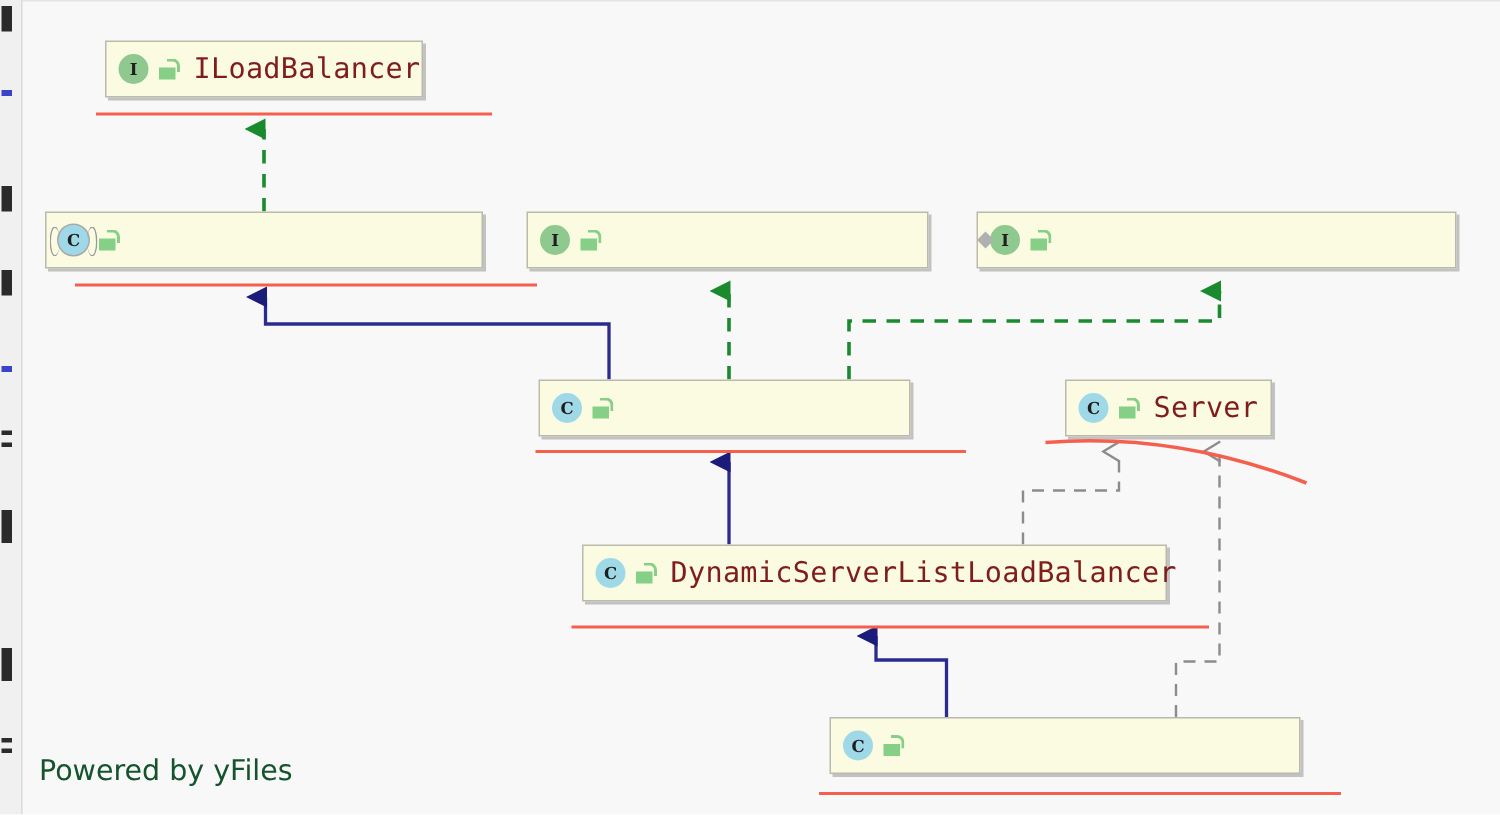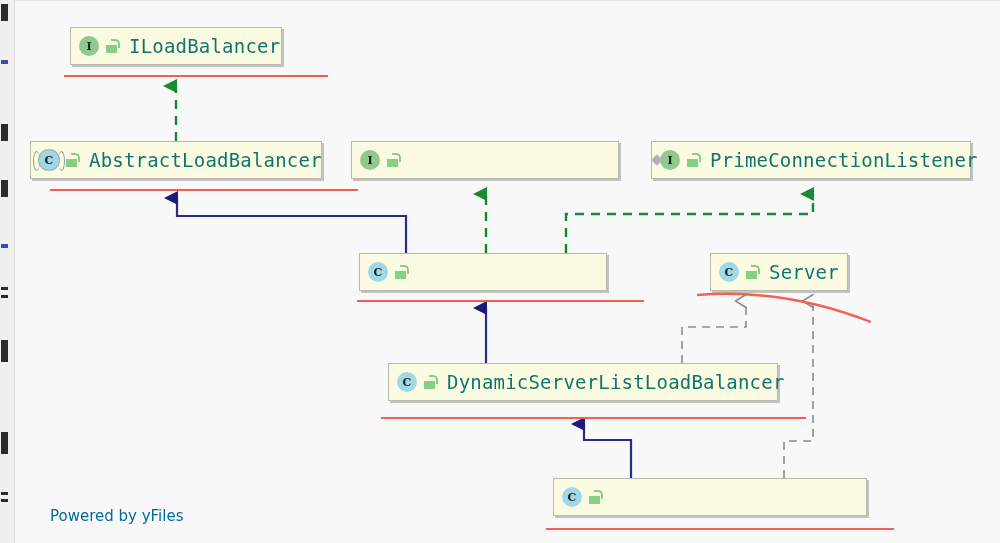--- a/index.html
+++ b/index.html
@@ -68,21 +68,21 @@
     display: flex;
     align-items: center;
     height: 38px;
     padding: 0 14px 0 8px;
     z-index: 3;
     white-space: nowrap;
   }
   .uml-node .node-label {
     font-family: "DejaVu Sans Mono", "Liberation Mono", monospace;
     font-size: 19px;
-    color: #0f766e;
+    color: #7f1d1d;
     letter-spacing: 0.2px;
     margin-left: 10px;
   }
   
   .type-icon {
     position: relative;
     width: 20px;
     height: 20px;
     border-radius: 50%;
     flex: 0 0 auto;
@@ -142,25 +142,24 @@
     border: 2px solid #86cf86;
     border-bottom: none;
     border-left: none;
     border-radius: 0 5px 0 0;
   }
   #watermark {
     position: absolute;
     left: 26px;
     bottom: 18px;
     font-family: "DejaVu Sans", "Liberation Sans", sans-serif;
-    font-size: 15px;
-    color: #0369a1;
+    font-size: 19px;
+    color: #14532d;
     z-index: 5;
     user-select: none;
-    margin-left: 24px;
   }
 </style>
 </head>
 <body>
 
 <div id="canvas">
 
   <div id="diagram-surface"></div>
 
   <svg id="edge-layer" viewBox="0 0 1000 543" preserveAspectRatio="none">
@@ -217,38 +216,36 @@
     </span>
     <span class="node-label">ILoadBalancer</span>
   </div>
 
   <div class="uml-node" style="left:30px; top:141px; width:292px;">
     <span class="type-icon abstract-cls">C</span>
     <span class="lock-icon">
       <span class="shackle"></span>
         <span class="body"></span>
     </span>
-    <span class="node-label">AbstractLoadBalancer</span>
   </div>
 
   <div class="uml-node" style="left:351px; top:141px; width:268px;">
     <span class="type-icon iface">I</span>
     <span class="lock-icon">
       <span class="shackle"></span>
         <span class="body"></span>
     </span>
   </div>
 
   <div class="uml-node" style="left:651px; top:141px; width:320px;">
     <span class="type-icon iface">I<span class="marker-diamond"></span></span>
     <span class="lock-icon">
       <span class="shackle"></span>
         <span class="body"></span>
     </span>
-    <span class="node-label">PrimeConnectionListener</span>
   </div>
 
   <div class="uml-node" style="left:359px; top:253px; width:248px;">
     <span class="type-icon cls">C</span>
     <span class="lock-icon">
       <span class="shackle"></span>
         <span class="body"></span>
     </span>
   </div>
 

